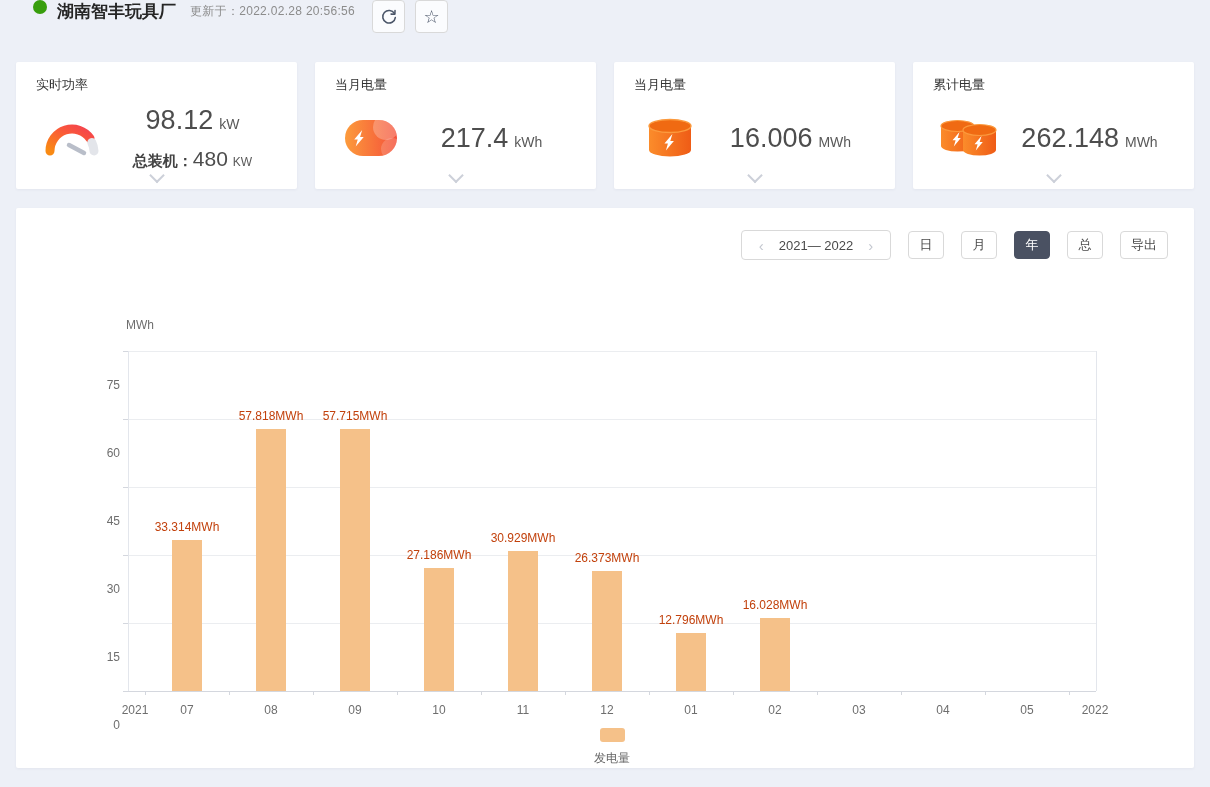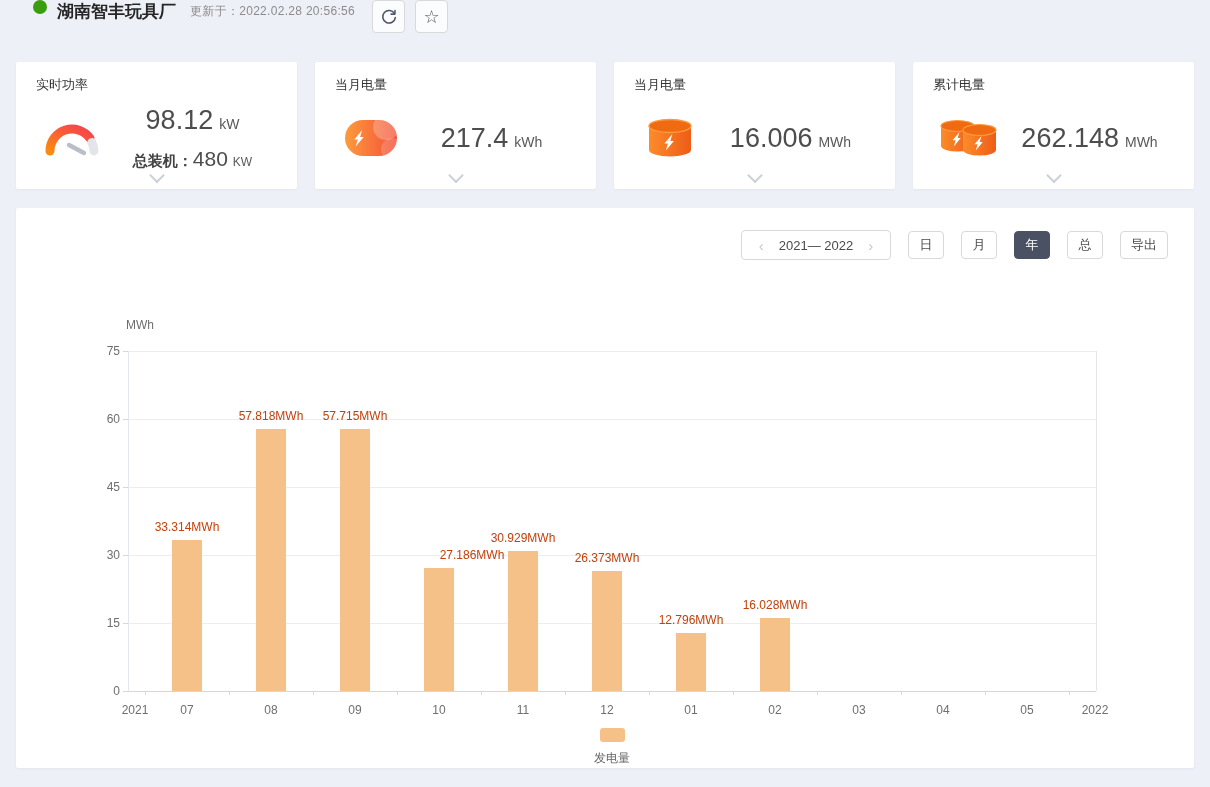--- a/index.html
+++ b/index.html
@@ -53,21 +53,21 @@
         box-sizing:border-box;cursor:pointer;}
   .tbtn.active{background:#4a5162;border-color:#4a5162;color:#fff;}
 
   
   #chart{position:absolute;inset:0;}
   .gridline{position:absolute;height:1px;background:#ebedf0;}
   .gridline.zero{background:#d4d7de;}
   .vline{position:absolute;width:1px;background:#e3e6ec;}
   .ytick{position:absolute;width:5px;height:1px;background:#d4d7de;}
   .xtick{position:absolute;width:1px;height:4px;background:#d4d7de;}
-  .ytick-label{position:absolute;width:42px;text-align:right;font-size:12px;color:#6e6e6e;}
+  .ytick-label{position:absolute;width:42px;text-align:right;font-size:12px;color:#6e6e6e;margin-top:34px;}
   .ylabel-unit{position:absolute;font-size:12px;color:#6e6e6e;}
   .bar{position:absolute;cursor:pointer;}
   .bar-label{position:absolute;font-size:12px;color:#c2410c;white-space:nowrap;transform:translateX(-50%);}
   .xlabel{position:absolute;font-size:12px;color:#6e6e6e;transform:translateX(-50%);white-space:nowrap;}
   .legend{position:absolute;display:flex;align-items:center;gap:8px;cursor:pointer;transform:translateX(-50%);}
   .legend-swatch{width:25px;height:14px;border-radius:3px;}
   .legend-text{font-size:12px;color:#666;}
 </style>
 </head>
 <body>
@@ -273,21 +273,21 @@
         <div class="bar" style="background: rgb(245, 193, 137); left: 156px; top: 331.977px; width: 30px; height: 151.023px;"></div>
         <div class="bar-label" style="left: 171px; top: 311.977px;">33.314MWh</div>
         <div class="xlabel" style="left: 255px; top: 495px;">08</div>
         <div class="bar" style="background: rgb(245, 193, 137); left: 240px; top: 220.892px; width: 30px; height: 262.108px;"></div>
         <div class="bar-label" style="left: 255px; top: 200.892px;">57.818MWh</div>
         <div class="xlabel" style="left: 339px; top: 495px;">09</div>
         <div class="bar" style="background: rgb(245, 193, 137); left: 324px; top: 221.359px; width: 30px; height: 261.641px;"></div>
         <div class="bar-label" style="left: 339px; top: 201.359px;">57.715MWh</div>
         <div class="xlabel" style="left: 423px; top: 495px;">10</div>
         <div class="bar" style="background: rgb(245, 193, 137); left: 408px; top: 359.757px; width: 30px; height: 123.243px;"></div>
-        <div class="bar-label" style="left: 423px; top: 339.757px; margin-left: 33px;">27.186MWh</div>
+        <div class="bar-label" style="left: 423px; top: 339.757px;">27.186MWh</div>
         <div class="xlabel" style="left: 507px; top: 495px;">11</div>
         <div class="bar" style="background: rgb(245, 193, 137); left: 492px; top: 342.789px; width: 30px; height: 140.211px;"></div>
         <div class="bar-label" style="left: 507px; top: 322.789px;">30.929MWh</div>
         <div class="xlabel" style="left: 591px; top: 495px;">12</div>
         <div class="bar" style="background: rgb(245, 193, 137); left: 576px; top: 363.442px; width: 30px; height: 119.558px;"></div>
         <div class="bar-label" style="left: 591px; top: 343.442px;">26.373MWh</div>
         <div class="xlabel" style="left: 675px; top: 495px;">01</div>
         <div class="bar" style="background: rgb(245, 193, 137); left: 660px; top: 424.991px; width: 30px; height: 58.0085px;"></div>
         <div class="bar-label" style="left: 675px; top: 404.991px;">12.796MWh</div>
         <div class="xlabel" style="left: 759px; top: 495px;">02</div>

